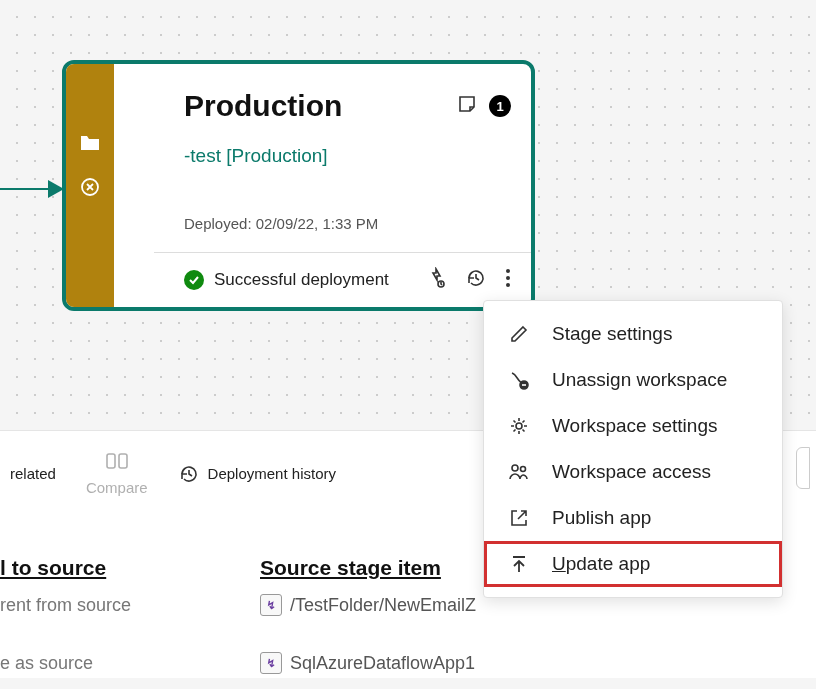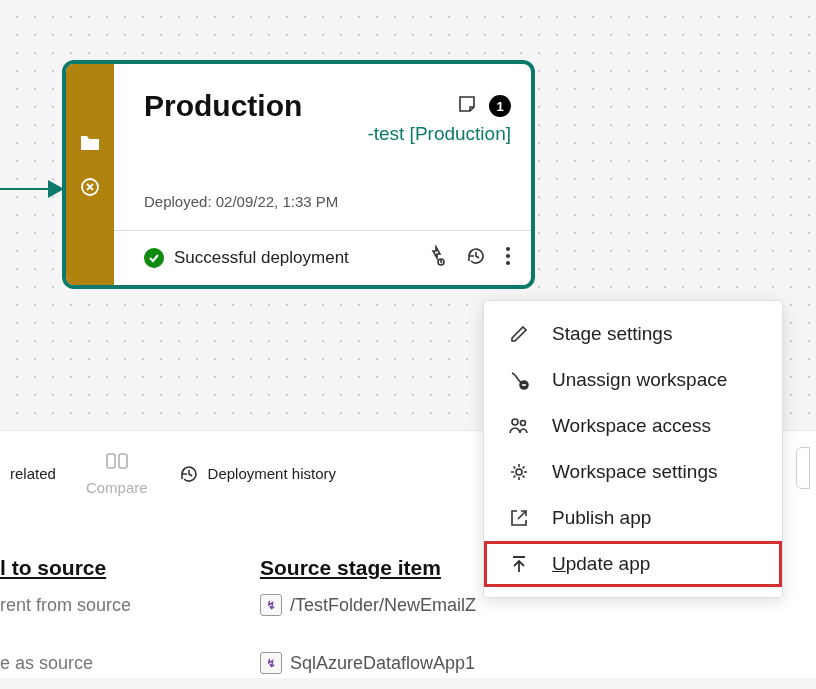--- a/index.html
+++ b/index.html
@@ -50,21 +50,21 @@
     .stage-sidebar {
       width: 48px;
       background: #b0820e;
       display: flex;
       flex-direction: column;
       align-items: center;
       padding-top: 70px;
       gap: 20px;
     }
     .stage-sidebar .icon { color: #fff; }
-    .stage-body { flex: 1; display: flex; flex-direction: column; }
+    .stage-body { flex: 1; display: flex; flex-direction: column; padding-left: 40px; }
     .stage-head {
       padding: 25px 20px 20px 30px;
     }
     .stage-title-row {
       display: flex;
       align-items: center;
       justify-content: space-between;
     }
     .stage-title {
       font-size: 30px;
@@ -83,22 +83,21 @@
       color: #fff;
       font-size: 13px;
       font-weight: 600;
       display: flex;
       align-items: center;
       justify-content: center;
     }
     .stage-subtitle {
       color: #0b7a6b;
       font-size: 19px;
-      margin-top: 0;
-      text-align: right;
+      margin-top: 22px;
     }
     .stage-deployed {
       color: #555;
       font-size: 15px;
       margin-top: 48px;
     }
     .stage-footer {
       border-top: 1px solid #ddd;
       display: flex;
       align-items: center;
@@ -299,36 +298,36 @@
       <svg width="22" height="22" viewBox="0 0 22 22" fill="none" stroke="#333" stroke-width="1.6">
           <path d="M4 4c6 2 6 12 14 10"></path>
           <circle cx="16" cy="16" r="4" fill="#333"></circle>
           <path d="M14 16h4" stroke="#fff"></path>
         </svg>
     </span>
     <span>Unassign workspace</span>
   </div>
   <div class="menu-item">
     <span class="menu-icon">
+      <svg width="20" height="20" viewBox="0 0 20 20" fill="none" stroke="#333" stroke-width="1.6">
+          <circle cx="10" cy="10" r="3"></circle>
+          <path d="M10 2v3M10 15v3M2 10h3M15 10h3M4.5 4.5l2 2M13.5 13.5l2 2M15.5 4.5l-2 2M6.5 13.5l-2 2"></path>
+        </svg>
+    </span>
+    <span>Workspace settings</span>
+  </div>
+  <div class="menu-item">
+    <span class="menu-icon">
       <svg width="22" height="20" viewBox="0 0 22 20" fill="none" stroke="#333" stroke-width="1.6">
           <circle cx="7" cy="6" r="3"></circle>
           <circle cx="15" cy="7" r="2.5"></circle>
           <path d="M2 17c0-3 3-5 5-5s5 2 5 5M12 17c0-2 2-4 3-4s4 1 4 4"></path>
         </svg>
     </span>
     <span>Workspace access</span>
-  </div>
-  <div class="menu-item">
-    <span class="menu-icon">
-      <svg width="20" height="20" viewBox="0 0 20 20" fill="none" stroke="#333" stroke-width="1.6">
-          <circle cx="10" cy="10" r="3"></circle>
-          <path d="M10 2v3M10 15v3M2 10h3M15 10h3M4.5 4.5l2 2M13.5 13.5l2 2M15.5 4.5l-2 2M6.5 13.5l-2 2"></path>
-        </svg>
-    </span>
-    <span>Workspace settings</span>
   </div>
   <div class="menu-item">
     <span class="menu-icon">
       <svg width="20" height="20" viewBox="0 0 20 20" fill="none" stroke="#333" stroke-width="1.6">
           <path d="M8 3H3v14h14v-5M12 3h5v5M17 3l-8 8"></path>
         </svg>
     </span>
     <span>Publish app</span>
   </div>
   <div class="menu-item highlighted">

